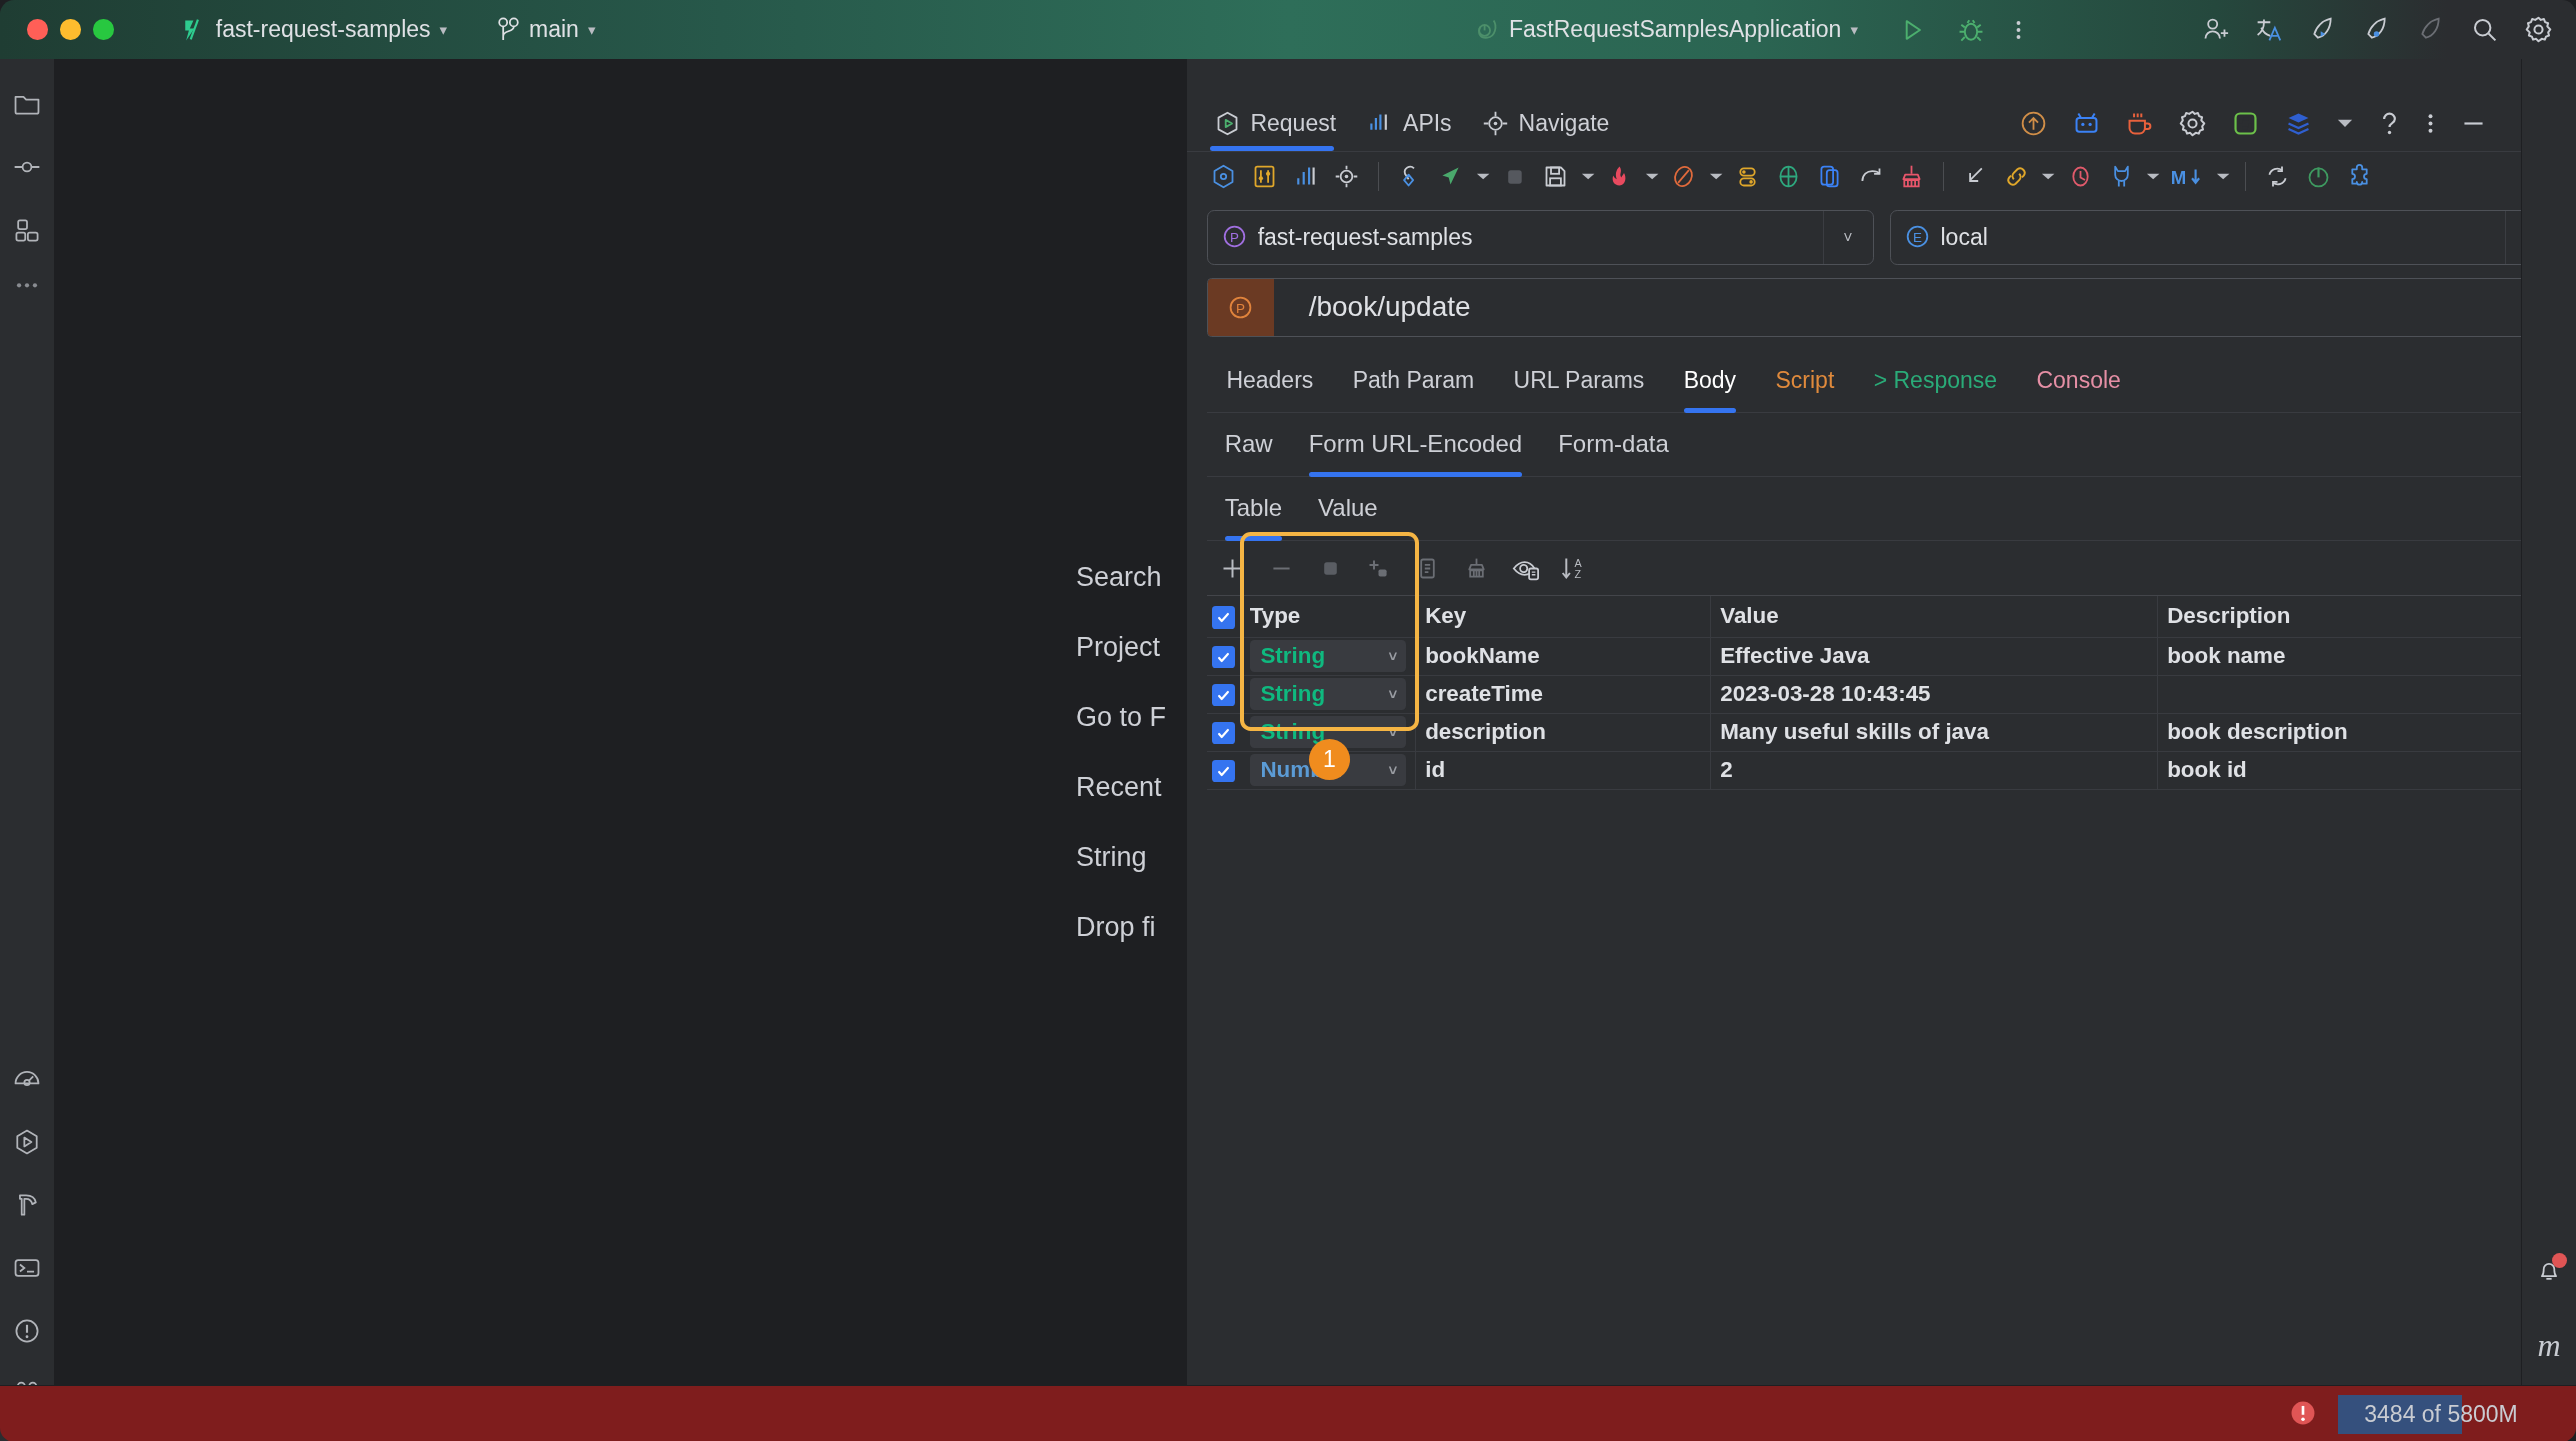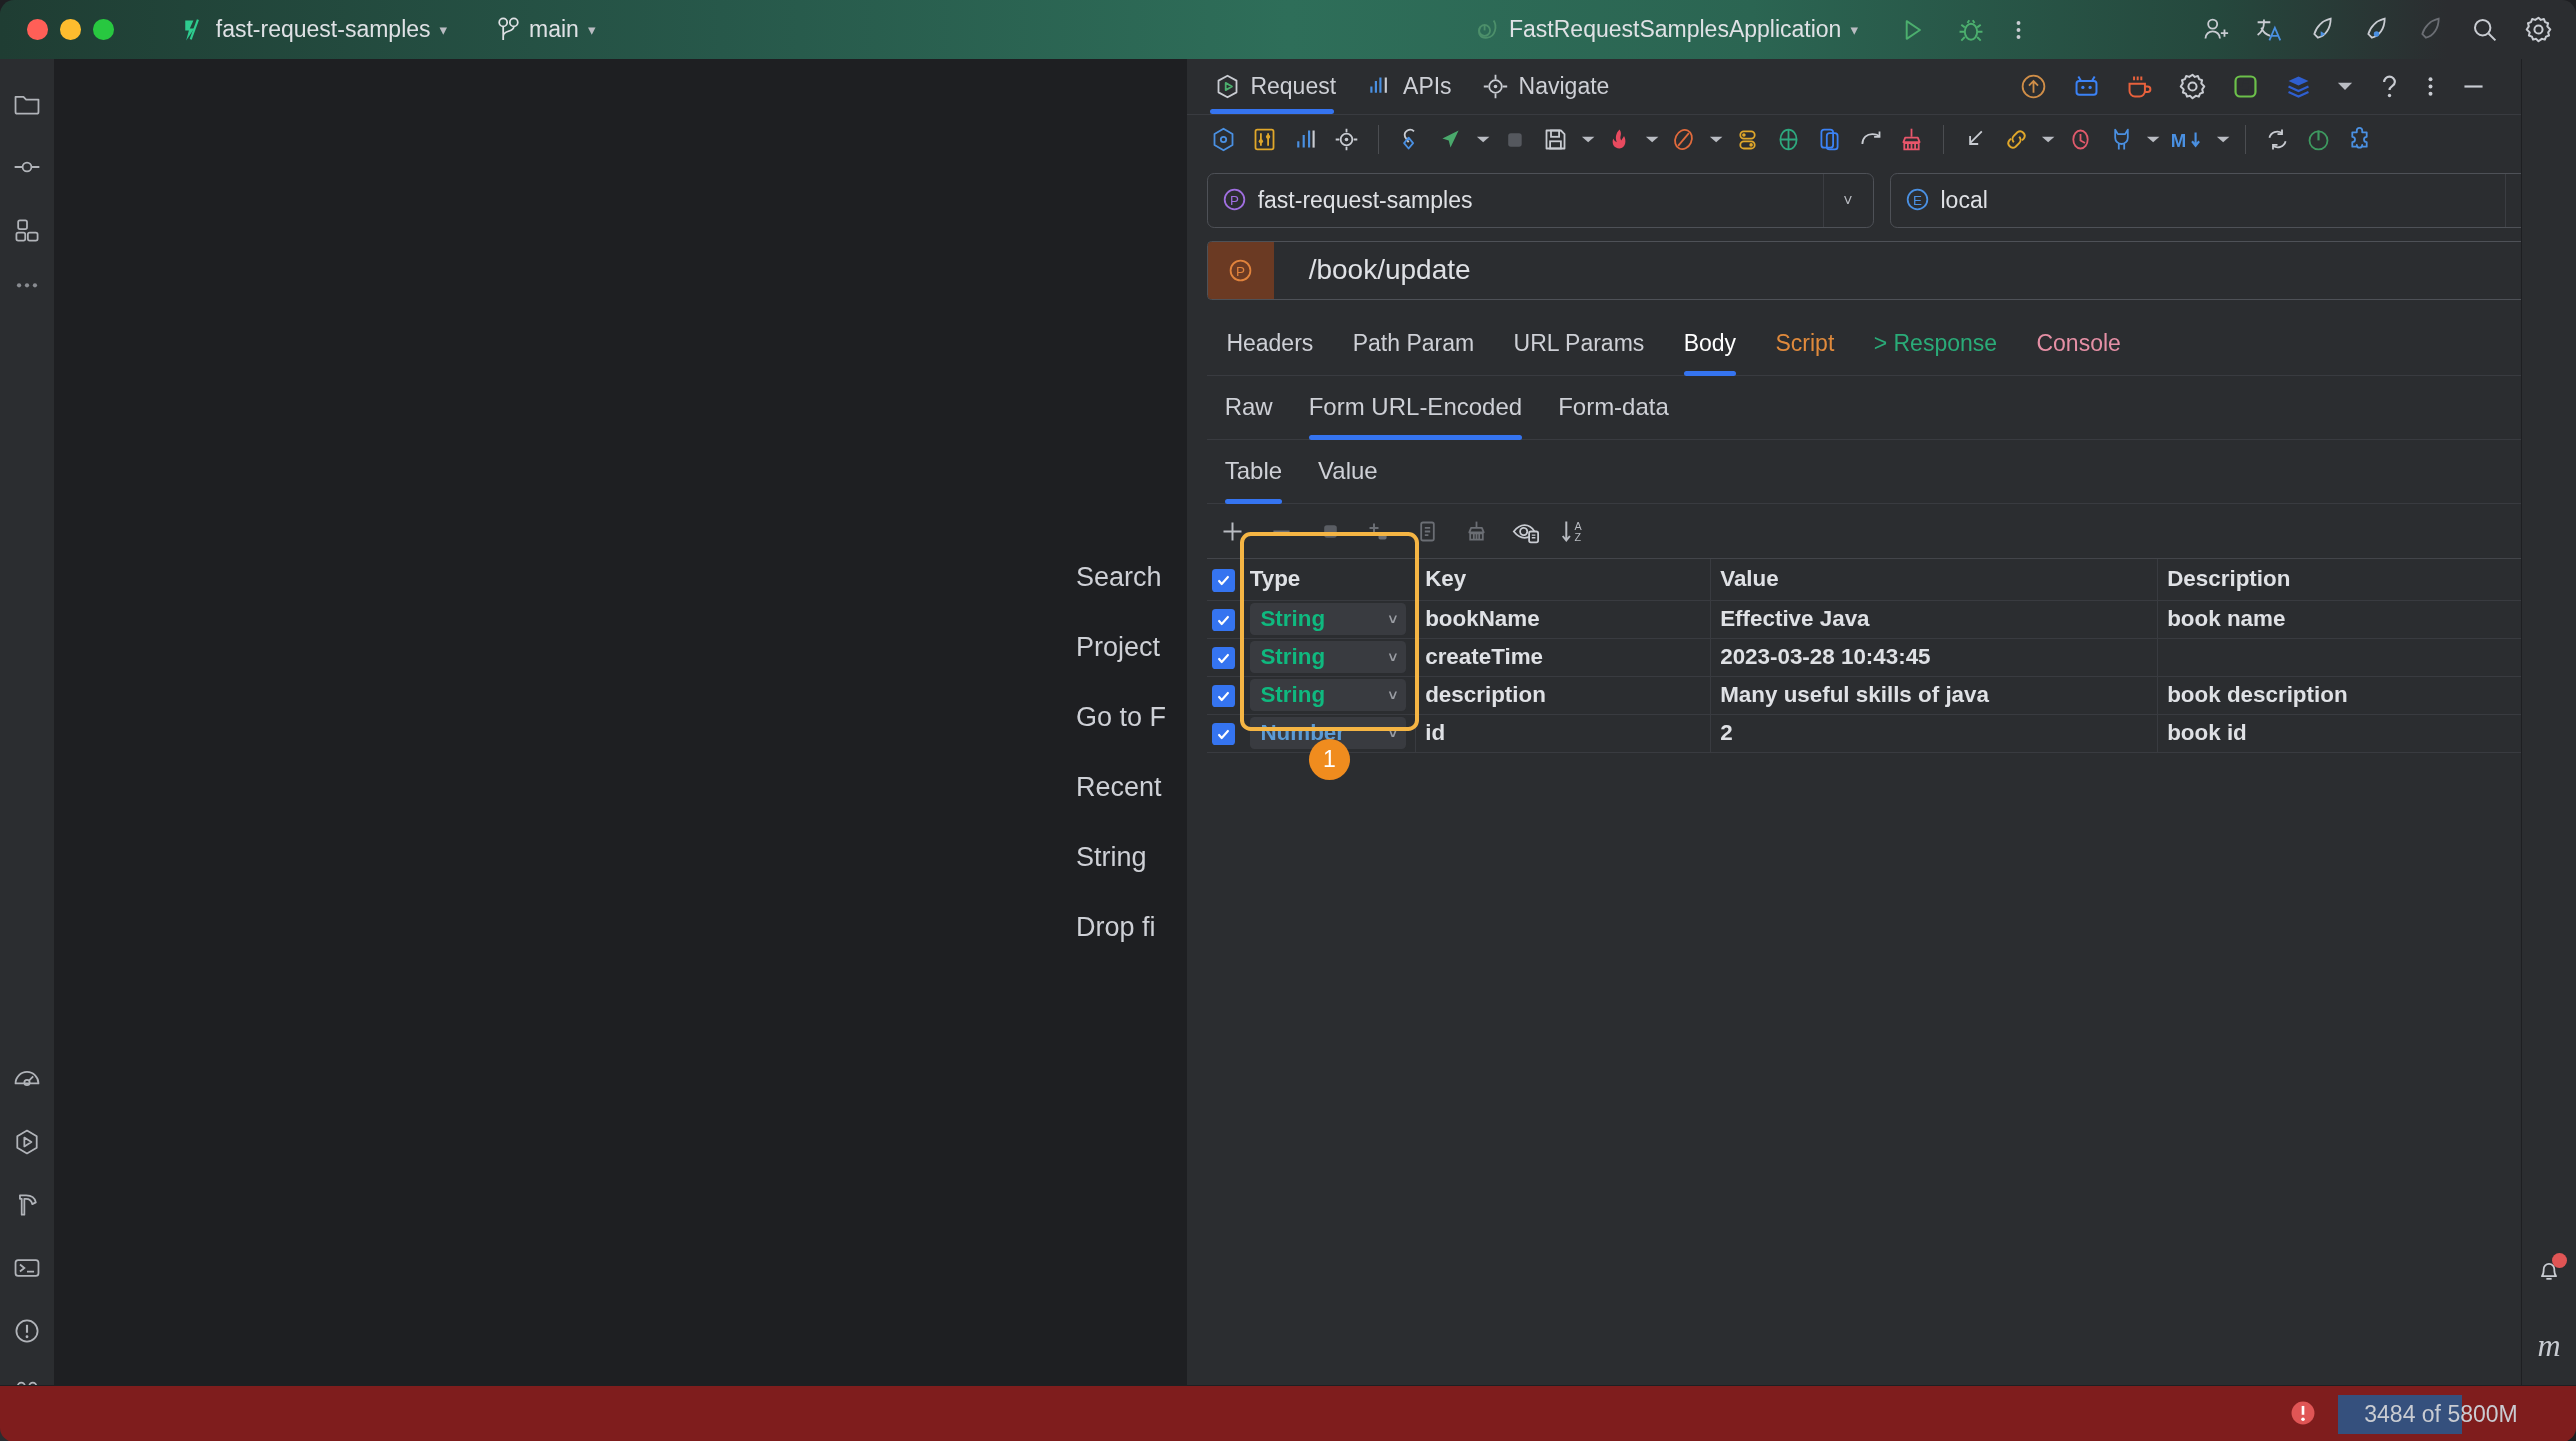--- a/index.html
+++ b/index.html
@@ -47,21 +47,21 @@
     padding-left: 8px;
   }
   .hints { position: absolute; left: 1021px; top: 503px; width: 170px; }
   .hint { color: #ced0d6; font-size: 27px; height: 70px; white-space: nowrap; overflow: hidden; }
 
   
   .toolwin {
     position: absolute; left: 1186px; top: 59px; width: 1390px; height: 1326px;
     background: #2b2d30; border-left: 0.9px solid #1e1f22;
   }
-  .tw-header { height: 55px; display: flex; align-items: center; position: relative; }
+  .tw-header { height: 55px; display: flex; align-items: center; position: relative; margin-top: 37px; }
   .tw-tab { display: flex; align-items: center; gap: 9.8px; height: 55px; padding: 0 3.6px; color: #ced0d6; font-size: 23px; position: relative; margin-left: 23px; }
   .tw-tab.active::after {
     content: ""; position: absolute; left: 0; right: 5.4px; bottom: 0; height: 5.4px;
     background: #3574f0; border-radius: 2.7px;
   }
   .tw-header-right { position: absolute; right: 9px; top: 0; height: 55px; display: flex; align-items: center; gap: 24px; }
 
   .tw-logo {
     width: 41px; height: 41px; border-radius: 9.8px; background: #3574f0;
     display: flex; align-items: center; justify-content: center; margin-left: 14.3px;

